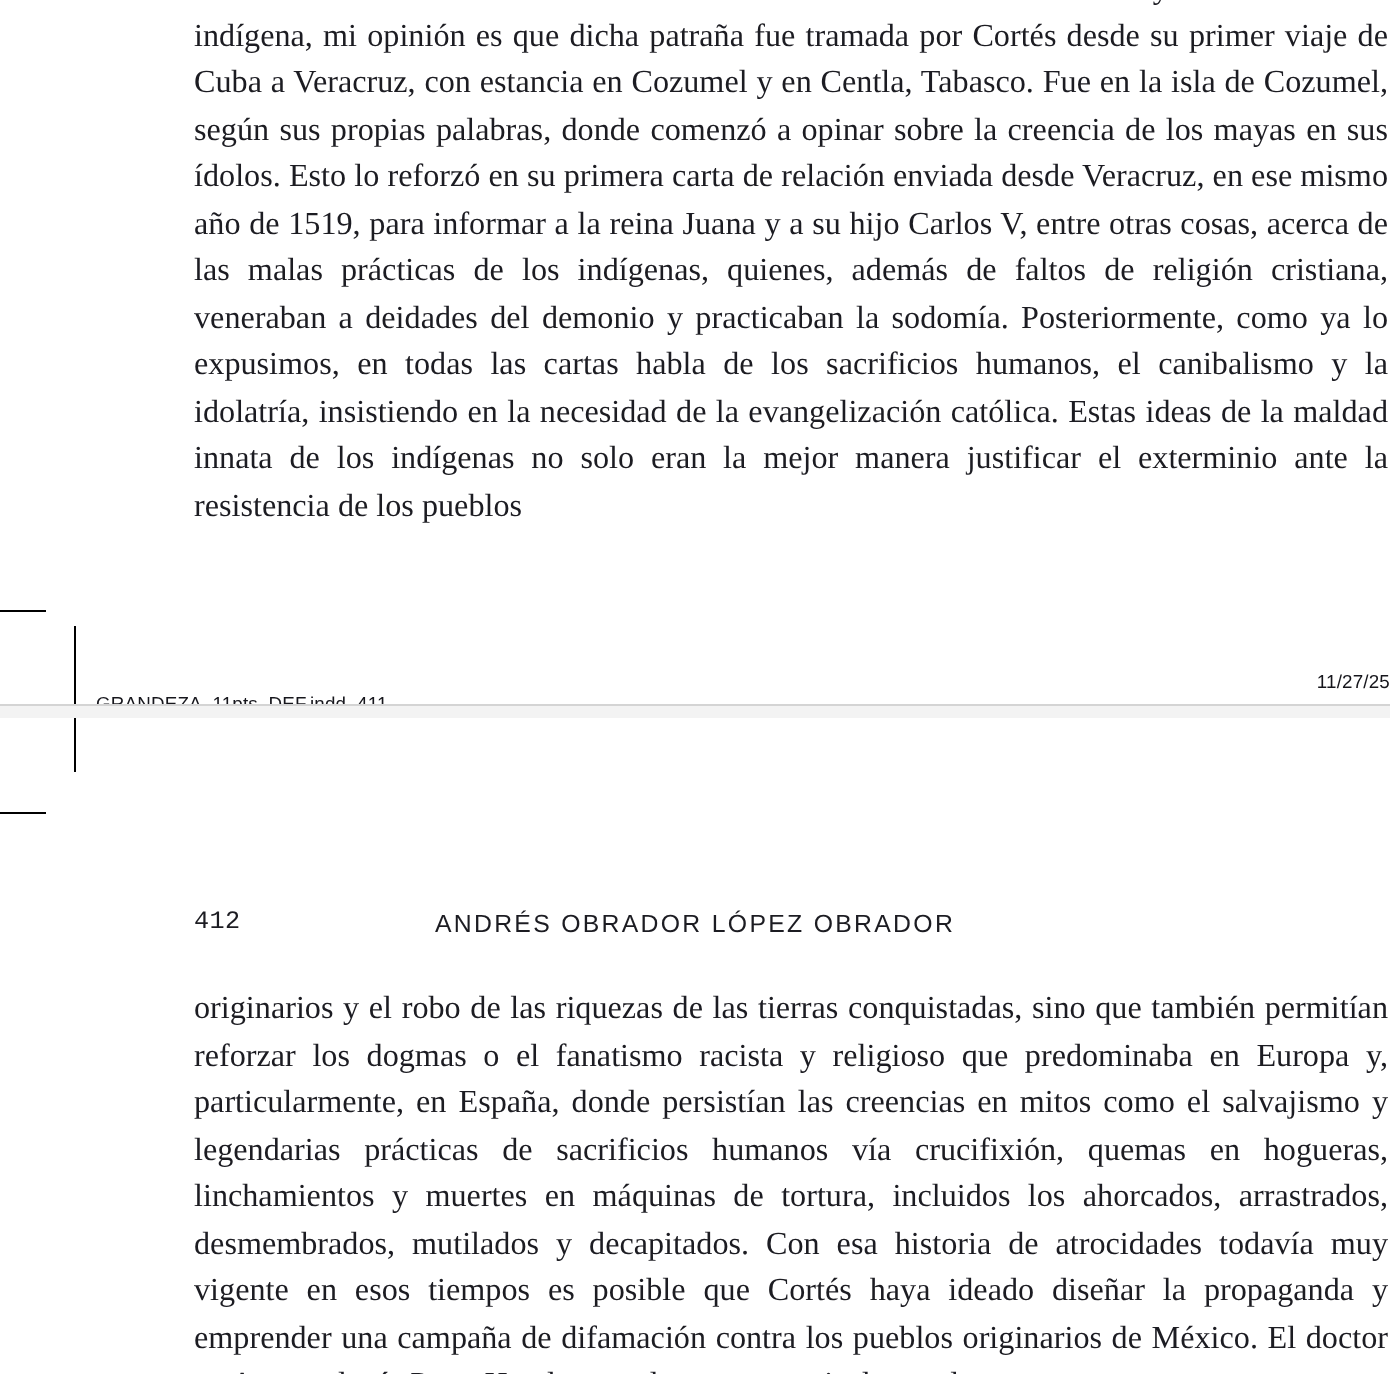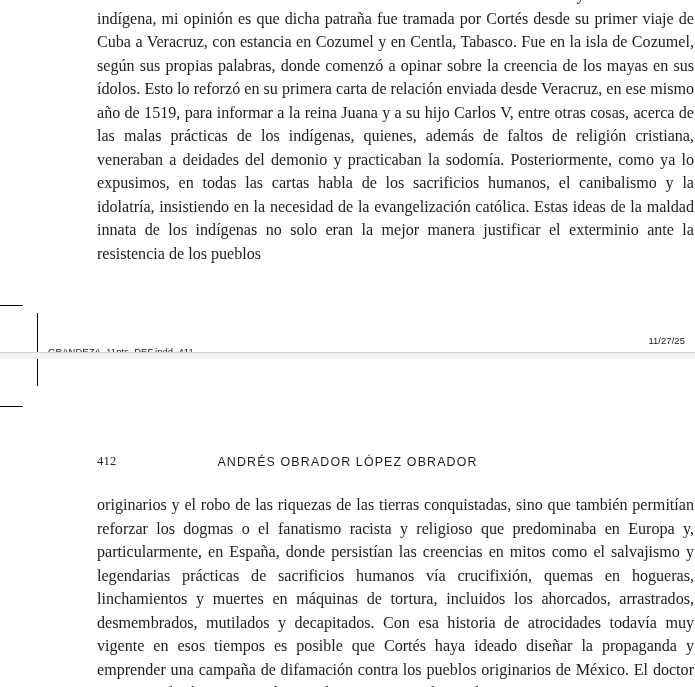--- a/index.html
+++ b/index.html
@@ -77,21 +77,21 @@
     letter-spacing: 0.1px;
   }
   #slug .slug-left {
     position: absolute;
     left: 48px;
     top: 14px;
     white-space: nowrap;
   }
   #slug .slug-right {
     position: absolute;
-    right: 10px;
+    right: 0;
     top: 3px;
     white-space: nowrap;
     margin-left: 14px;
   }
 
   
   #page-gap {
     position: absolute;
     left: 0;
     top: 352px;
@@ -117,21 +117,21 @@
     position: absolute;
     left: 0;
     top: 95px;
     width: 695px;
     height: 18px;
   }
   #running-head .folio {
     position: absolute;
     left: 97px;
     top: 0;
-    font-family: Liberation Serif, serif;
+    font-family: Liberation Mono, monospace;
     font-size: 12.6px;
     color: #1c1c22;
     letter-spacing: 0.2px;
   }
   #running-head .author {
     position: absolute;
     left: 0;
     top: 1px;
     width: 695px;
     text-align: center;

